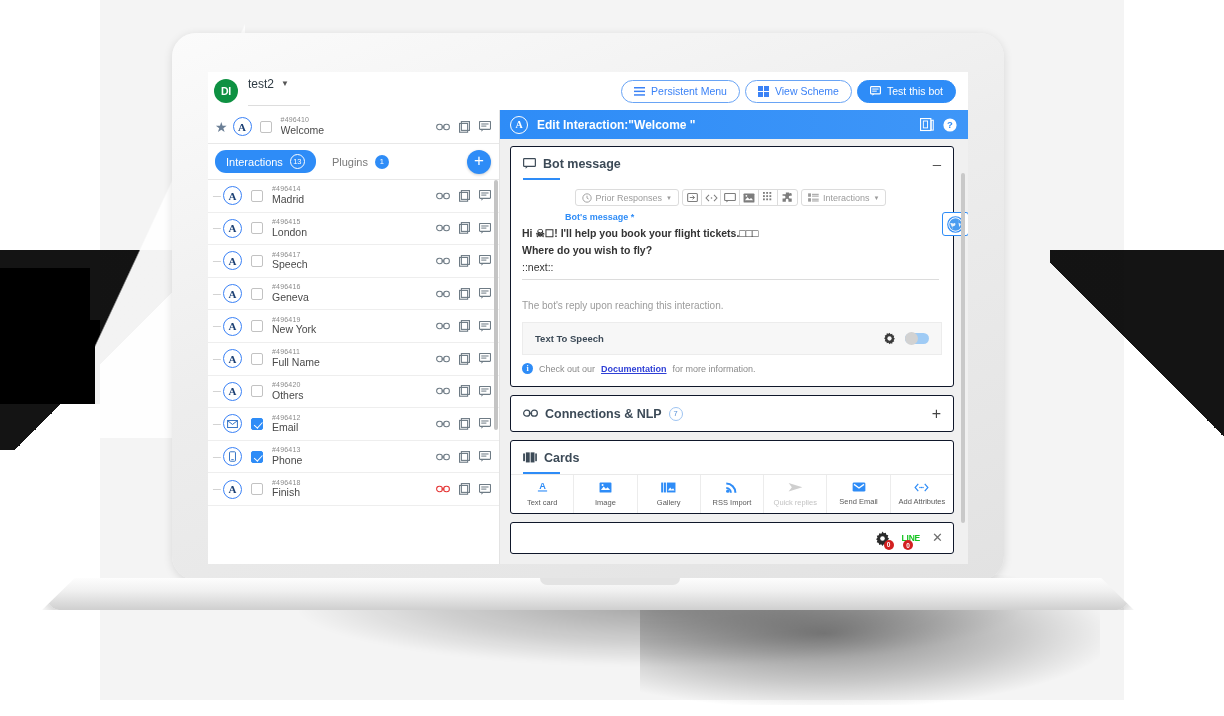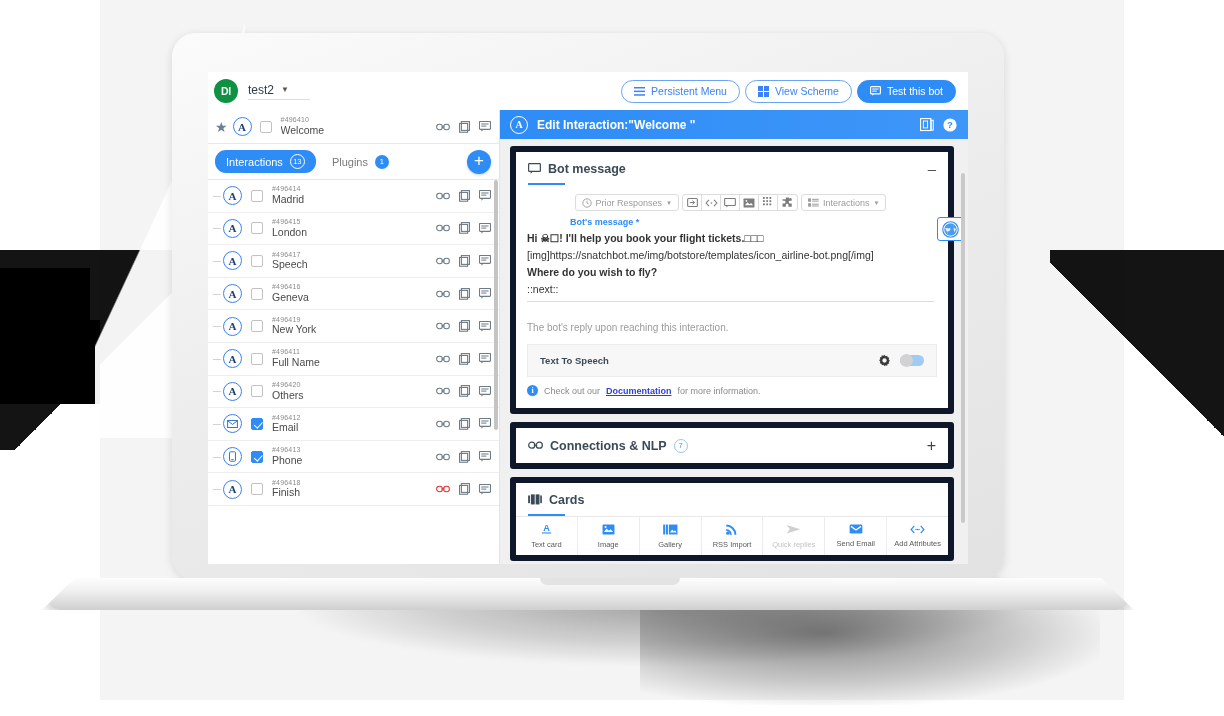--- a/index.html
+++ b/index.html
@@ -68,21 +68,21 @@
     background:#0f766e; overflow:hidden;
   }
 
   
   #appbar { height:38px; display:flex; align-items:center; padding:0 8px 0 6px; background:#fff; }
   .avatar {
     width:24px; height:24px; border-radius:50%; background:#0e9142; color:#fff;
     font-size:10.5px; font-weight:bold; display:flex; align-items:center; justify-content:center;
     letter-spacing:-0.3px; flex:none;
   }
-  #bot-name-wrap { display:flex; align-items:center; margin-left:10px; border-bottom:1px solid #ddd; padding-bottom:2px; min-width:62px;}
+  #bot-name-wrap { display:flex; align-items:center; margin-left:10px; border-bottom:1px solid #ddd; padding-bottom:14px; min-width:62px;}
   #bot-name { font-size:12px; color:#2f3b44; }
   .caret { margin-left:7px; font-size:8px; color:#555; }
 
   #topbtns { margin-left:auto; display:flex; gap:5px; align-items:center; padding-right:4px;}
   .tbtn {
     display:flex; align-items:center; gap:6px;
     height:23px; padding:0 12px; border-radius:12px; font-size:10.5px; white-space:nowrap;
     cursor:pointer;
   }
   .tbtn.outline { background:#fff; border:1px solid #69a4f5; color:#3b82f6; }
@@ -150,21 +150,21 @@
   
   #panel-head {
     height:29px; background:linear-gradient(90deg,#2e8cf7,#3e96f8);
     display:flex; align-items:center; padding:0 11px 0 10px; color:#fff; gap:9px;
   }
   #panel-head .circ-icon { border-color:#fff; color:#fff; width:18px; height:18px; font-size:10px;}
   #panel-title { font-size:12px; font-weight:bold; flex:1; }
   .head-act { cursor:pointer; display:flex; align-items:center; }
 
   #panel-body { position:absolute; top:29px; left:0; right:0; bottom:0; padding:7px 14px 0 10px; overflow:hidden; }
-  .card { background:#fff; border:6px solid #0f172a; border-radius:3px; margin-bottom:8px; }
+  .card { background:#fff; border:1px solid #0f172a; border-radius:3px; margin-bottom:8px; }
 
   .card-head { display:flex; align-items:center; height:33px; padding:0 12px; position:relative;}
   .card-head .ctitle { font-size:12.5px; color:#3c4a57; font-weight:bold; display:flex; align-items:center; gap:7px; }
   .underline { position:absolute; left:12px; bottom:0; width:37px; height:2px; background:#2e8cf7; }
   .collapse { margin-left:auto; font-size:15px; color:#555; cursor:pointer; line-height:0.6;}
 
   
   #editor-toolbar { display:flex; justify-content:center; padding:9px 0 4px; }
   .tbar { display:flex; align-items:center; }
   .tbar-grp { border:1px solid #dcdcdc; border-radius:3px; display:flex; align-items:center; height:17px; margin-right:3px; background:#fff;}
@@ -210,21 +210,21 @@
   
   #cards-row { display:flex; border-top:1px solid #e9e9e9; }
   .ccell { flex:1; height:38px; border-right:1px solid #ececec; display:flex; flex-direction:column;
            align-items:center; justify-content:center; gap:3px; cursor:pointer; }
   .ccell:last-child { border-right:none; }
   .ccell span { font-size:7.5px; color:#5a5a5a; }
   .ccell.disabled span { color:#c3c3c3; }
 
   
   #bottom-card { height:30px; display:flex; align-items:center; padding:0 10px; }
-  #bottom-icons { margin-left:auto; display:flex; align-items:center; gap:19px; }
+  #bottom-icons { margin-left:auto; display:flex; align-items:center; gap:12px; }
   .ic-badge { position:relative; display:flex; align-items:center; }
   .ic-badge .bdg {
     position:absolute; right:-4px; bottom:-4px; width:10px; height:10px; border-radius:50%;
     background:#d32020; color:#fff; font-size:6.5px; display:flex; align-items:center; justify-content:center; font-weight:bold;
   }
   #line-logo { color:#16c421; font-size:8.5px; font-weight:bold; letter-spacing:-0.2px; }
   #close-x { color:#6e6e6e; font-size:13px; cursor:pointer; line-height:0.8; }
 
   
   #panel-scroll { position:absolute; right:3px; top:34px; width:4px; height:350px; background:#c9c9c9; border-radius:2px; }
@@ -721,21 +721,20 @@
                   <span style="font-size:6px">▼</span>
                 </div>
               </div>
             </div>
           </div>
 
           <div id="msg-wrap">
             <div id="msg-label">Bot's message *</div>
             <div id="msg-lines">
                 <div class="msg-line bold">Hi ☠☐! I'll help you book your flight tickets.□□□</div>
-                <div class="msg-line">[img]https://snatchbot.me/img/botstore/templates/icon_airline-bot.png[/img]</div>
                 <div class="msg-line bold">Where do you wish to fly?</div>
                 <div class="msg-line">::next::</div>
               </div>
             <div id="msg-underline"></div>
             <div id="msg-hint">The bot's reply upon reaching this interaction.</div>
             <div id="globe-btn">
               <svg width="17" height="17" viewBox="0 0 18 18">
                 <circle cx="9" cy="9" r="8.2" fill="#ffffff" stroke="#2e8cf7" stroke-width="1.2"></circle>
                 <circle cx="9" cy="9" r="6.6" fill="#4a9cf0"></circle>
                 <path d="M3.4 7.6 C5 6.6 6 8.4 7.6 7.6 C9 7 9.4 9 8.4 10 C7.4 11 6 10.4 5.4 11.6 C5 12.5 5.6 13.4 6.4 14" fill="#e9f2fb"></path>

